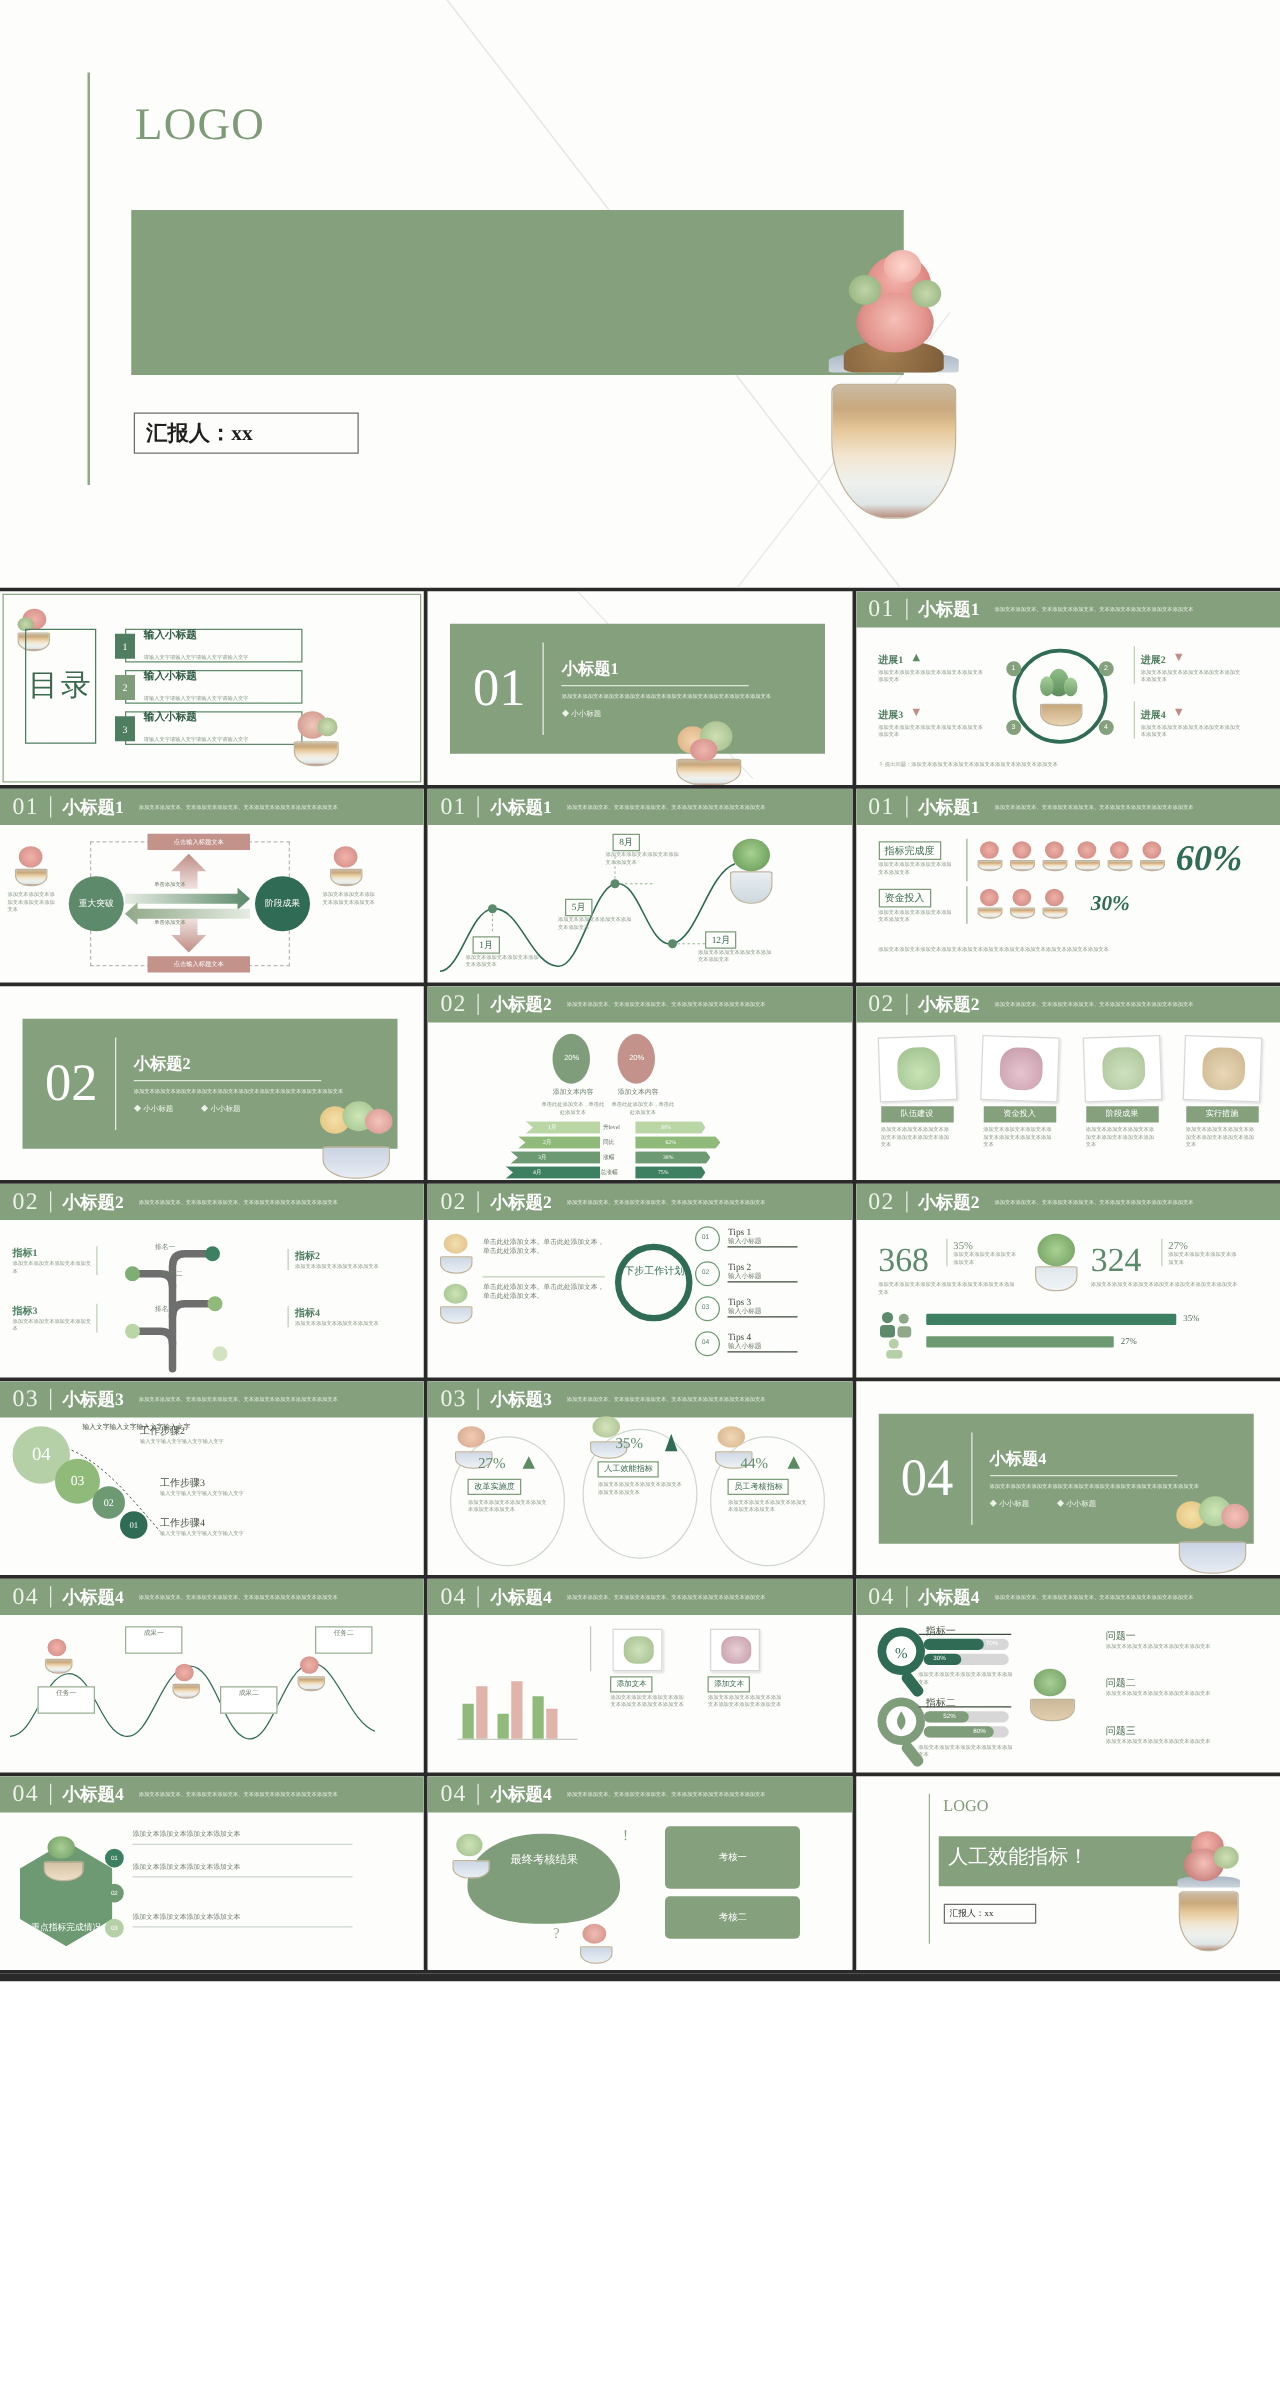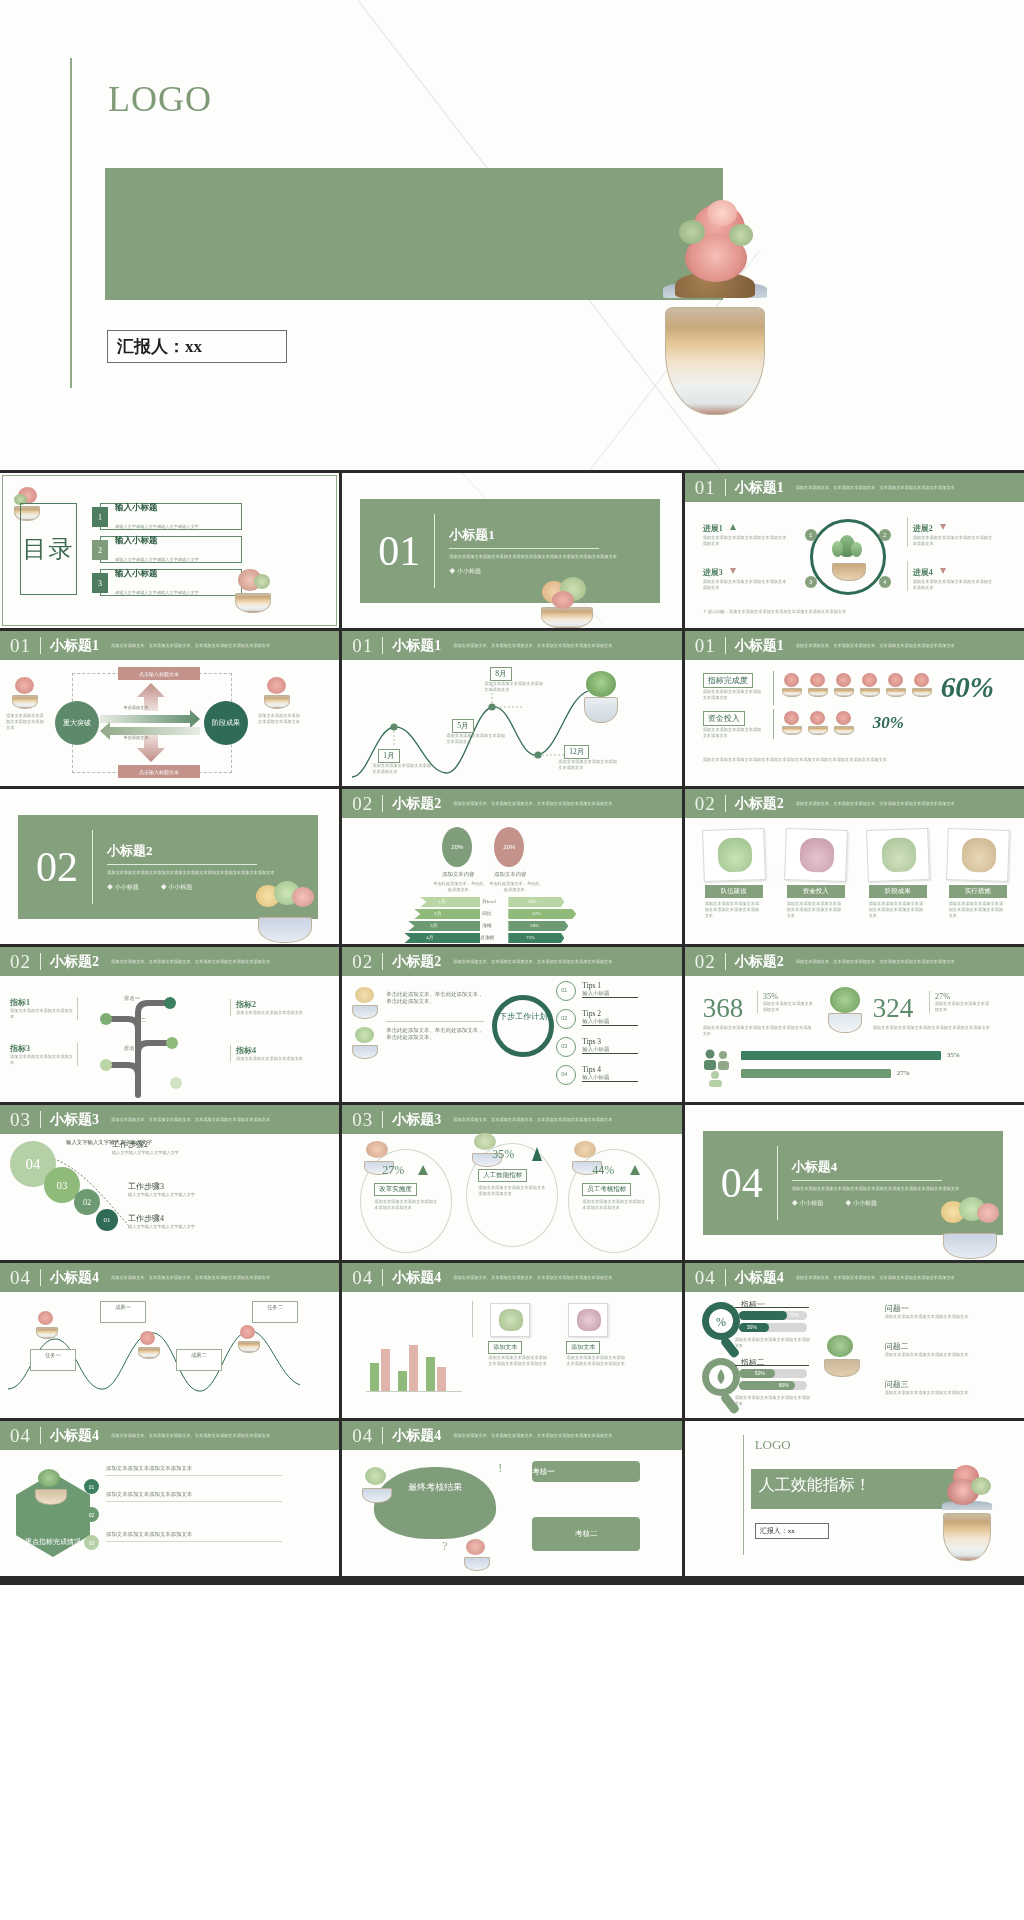--- a/index.html
+++ b/index.html
@@ -1037,21 +1037,21 @@
     <div class="pot" style="left:18px;top:46px;width:34px;height:36px;">
       <div class="bowl" style="width:30px;height:15px;left:2px;background:linear-gradient(180deg,#cbd6e4,#eaeff5);"></div>
       <div class="bloom" style="left:5px;top:0;width:21px;height:18px;background:radial-gradient(circle,#cfe3b8,#9dbd8a);"></div>
     </div>
     <div style="position:absolute;left:156px;top:40px;font-family:'Liberation Serif',serif;font-size:12px;color:#7f9d7a;">!</div>
     <div style="position:absolute;left:100px;top:118px;font-family:'Liberation Serif',serif;font-size:12px;color:#9aaf95;">?</div>
     <div class="pot" style="left:120px;top:118px;width:30px;height:32px;">
       <div class="bowl" style="width:26px;height:14px;left:2px;background:linear-gradient(180deg,#cbd6e4,#eaeff5);"></div>
       <div class="bloom" style="left:4px;top:0;width:19px;height:16px;background:radial-gradient(circle,#f0bdb3,#cf8c84);"></div>
     </div>
-    <div style="position:absolute;left:190px;top:40px;width:108px;height:21px;background:#84a07c;border-radius:4px;display:flex;align-items:center;">
+    <div style="position:absolute;left:190px;top:40px;width:108px;height:50px;background:#84a07c;border-radius:4px;display:flex;align-items:center;justify-content:center;">
       <div style="color:#fff;font-family:'Liberation Serif',serif;font-size:7.5px;">考核一</div>
     </div>
     <div style="position:absolute;left:190px;top:96px;width:108px;height:34px;background:#84a07c;border-radius:4px;display:flex;align-items:center;justify-content:center;">
       <div style="color:#fff;font-family:'Liberation Serif',serif;font-size:7.5px;">考核二</div>
     </div>
   </div>
 
   <div class="slide">
     <div style="position:absolute;left:58px;top:14px;width:1px;height:120px;background:#9aaf95;"></div>
     <div style="position:absolute;left:70px;top:16px;font-family:'Liberation Serif',serif;font-size:13px;color:#7f9a77;">LOGO</div>

